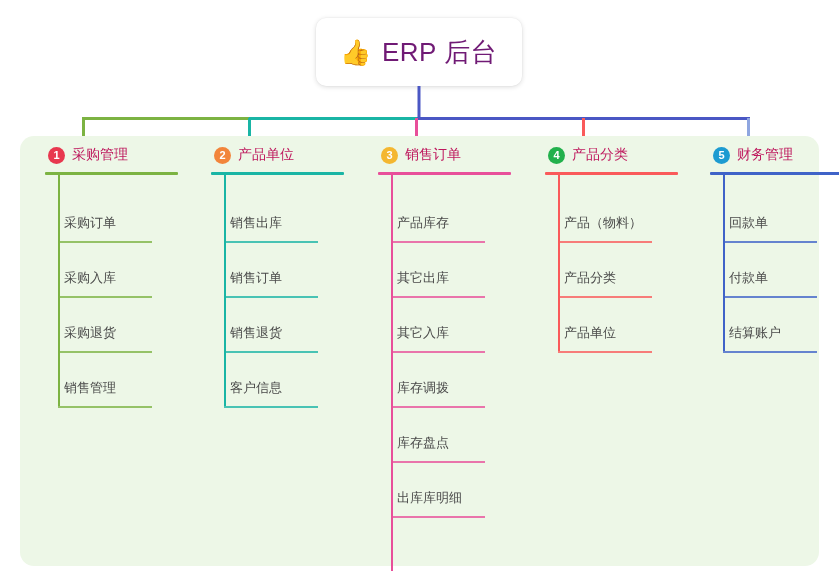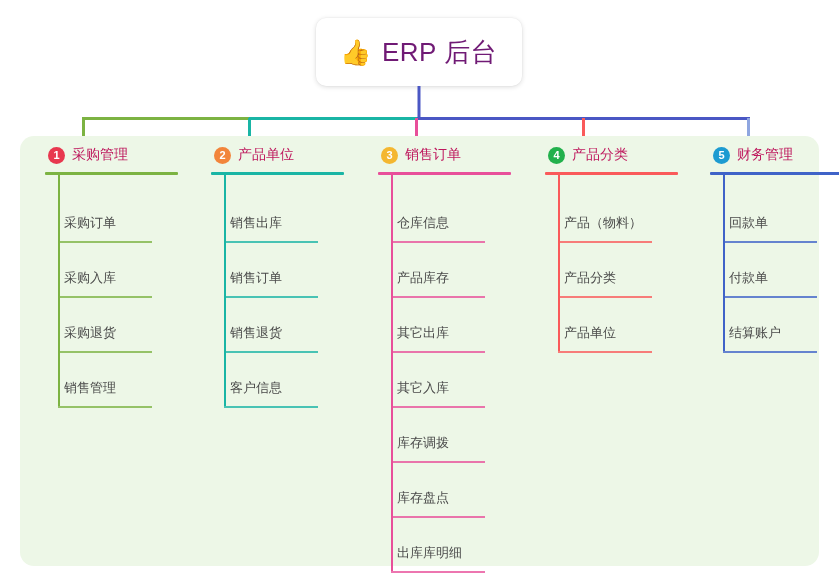--- a/index.html
+++ b/index.html
@@ -215,24 +215,20 @@
     </div>
     <div class="column" style="left: 345px;">
       <div class="col-head">
         <span class="badge" style="background: rgb(244, 183, 48);">3</span>
         <span class="head-label">销售订单</span>
       </div>
       <div class="head-rule" style="background: rgb(232, 79, 154);"></div>
       <div class="spine" style="background: rgb(232, 79, 154); height: 396px;"></div>
       <div class="items">
         <div class="leaf">
-          <span class="leaf-label">仓库信息</span>
-          <div class="leaf-rule" style="background: rgb(232, 79, 154); opacity: 0.78;"></div>
-        </div>
-        <div class="leaf">
           <span class="leaf-label">产品库存</span>
           <div class="leaf-rule" style="background: rgb(232, 79, 154); opacity: 0.78;"></div>
         </div>
         <div class="leaf">
           <span class="leaf-label">其它出库</span>
           <div class="leaf-rule" style="background: rgb(232, 79, 154); opacity: 0.78;"></div>
         </div>
         <div class="leaf">
           <span class="leaf-label">其它入库</span>
           <div class="leaf-rule" style="background: rgb(232, 79, 154); opacity: 0.78;"></div>

